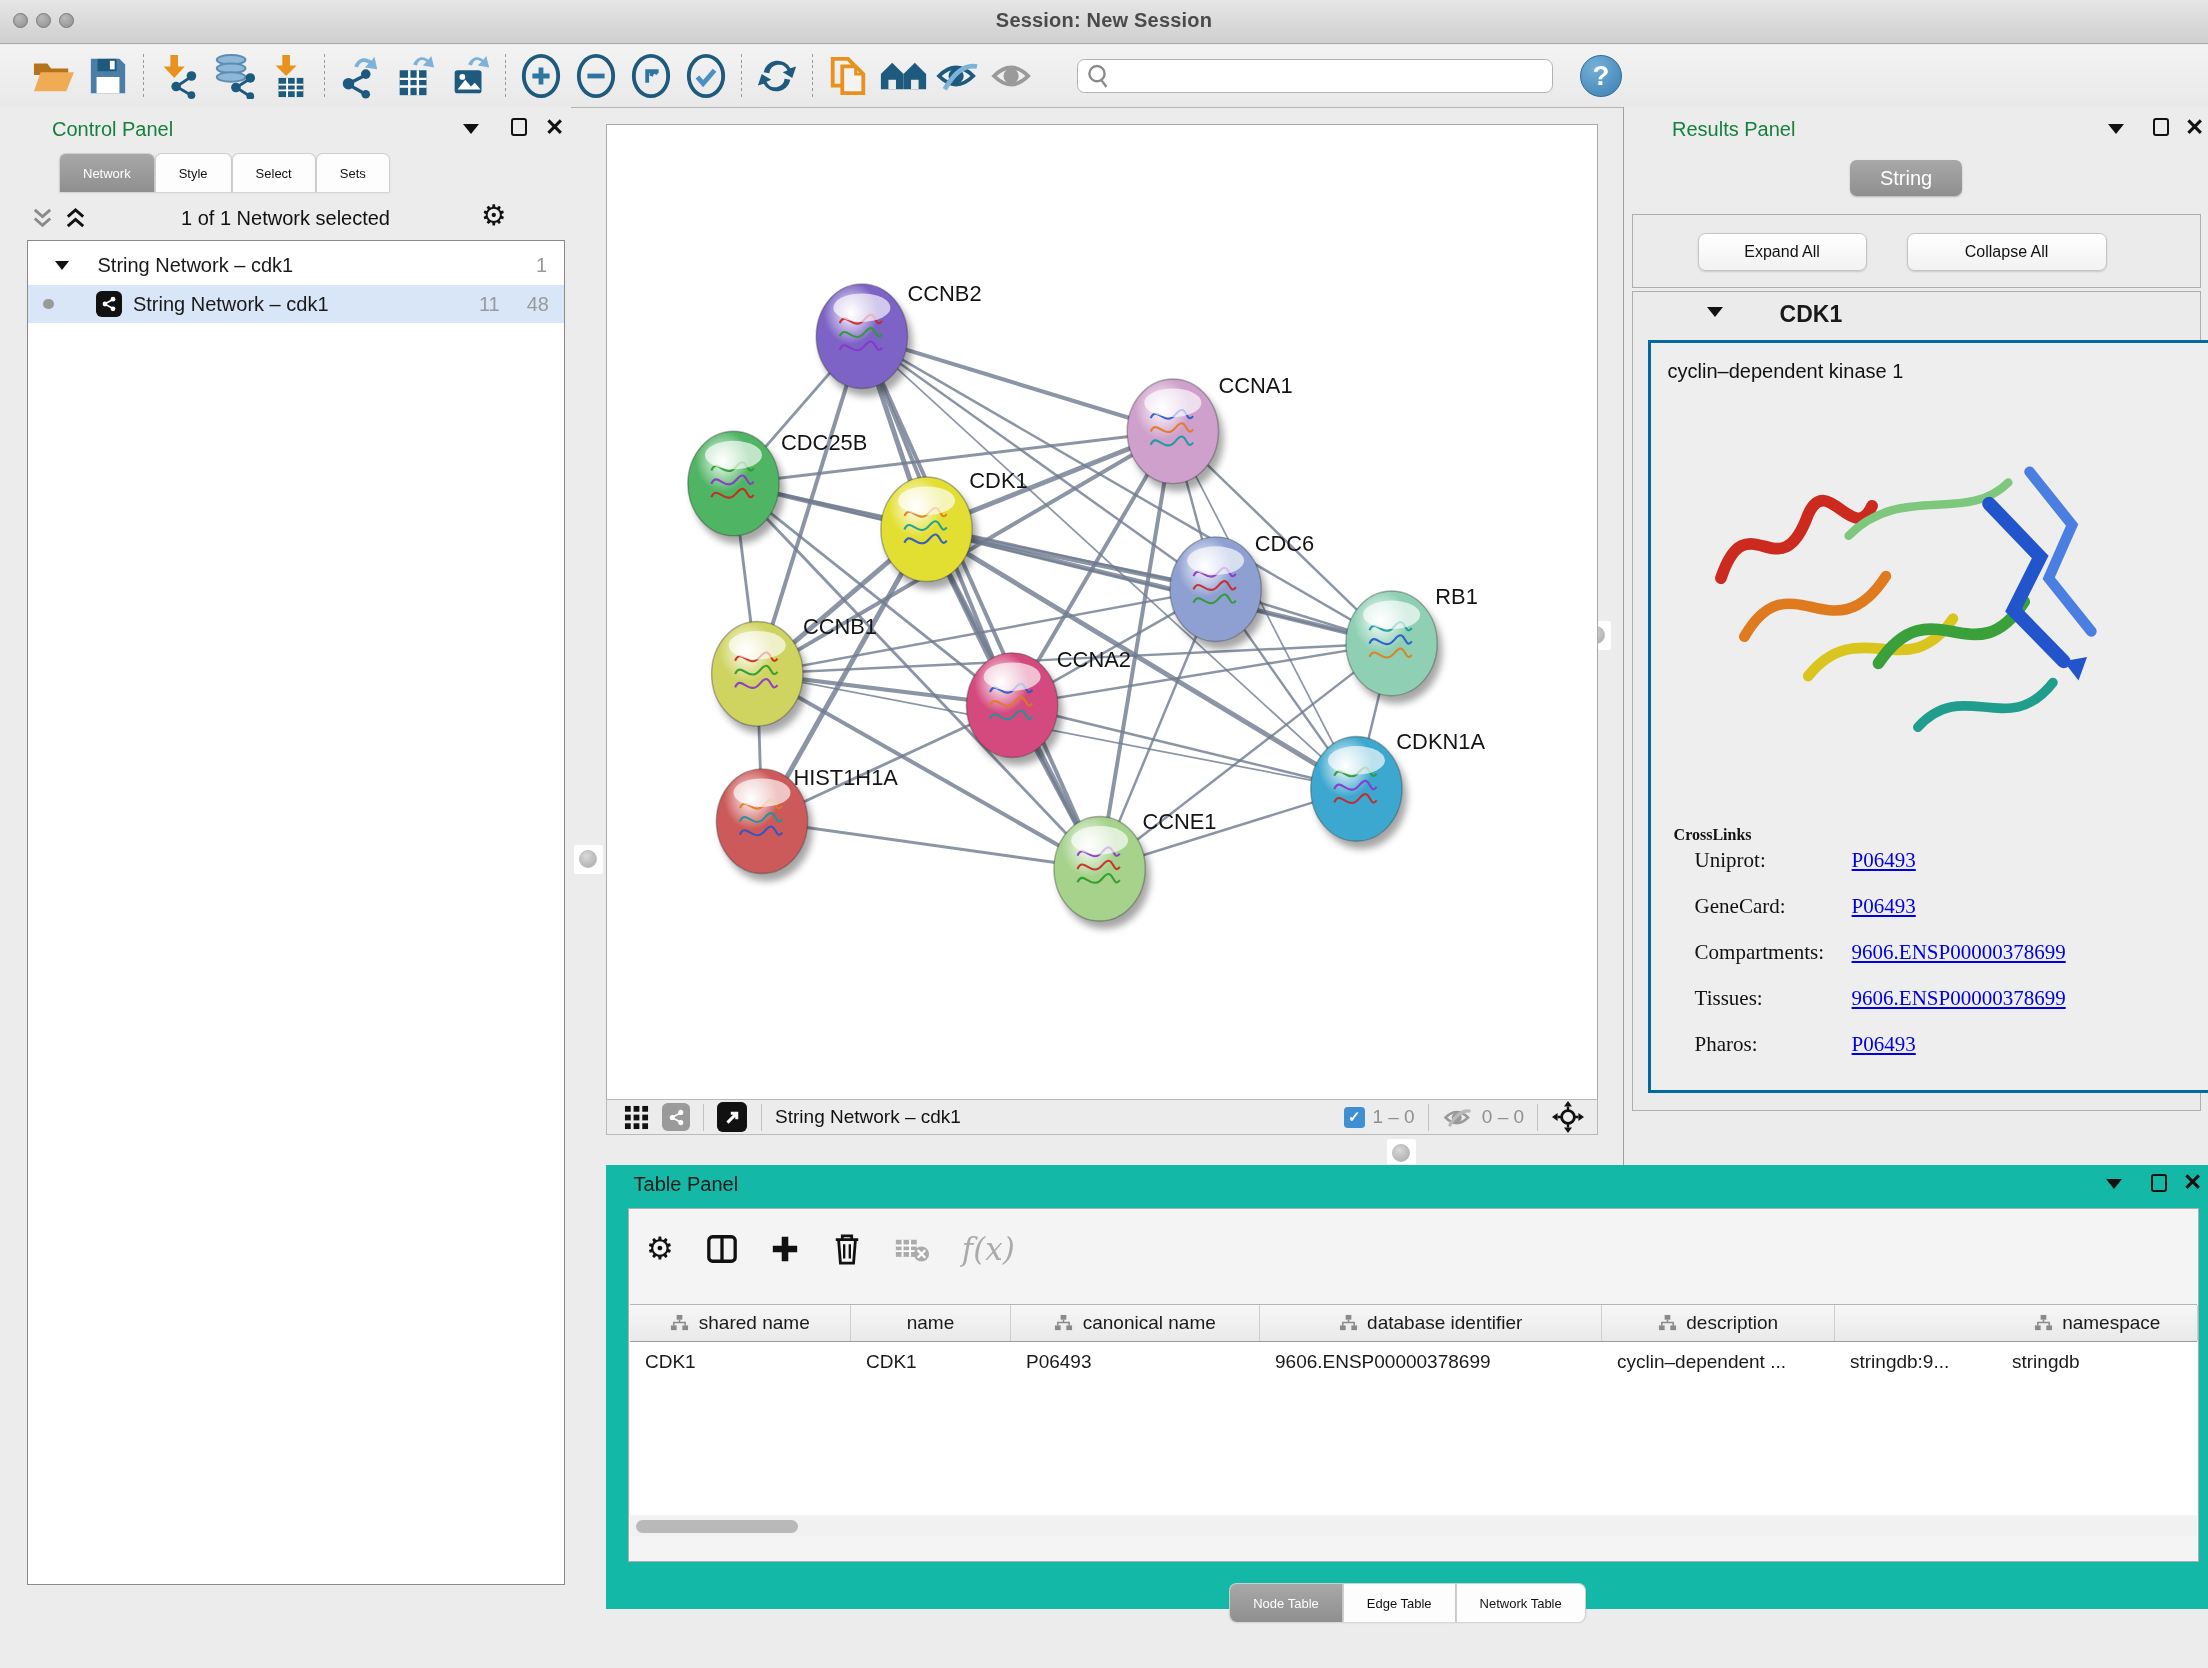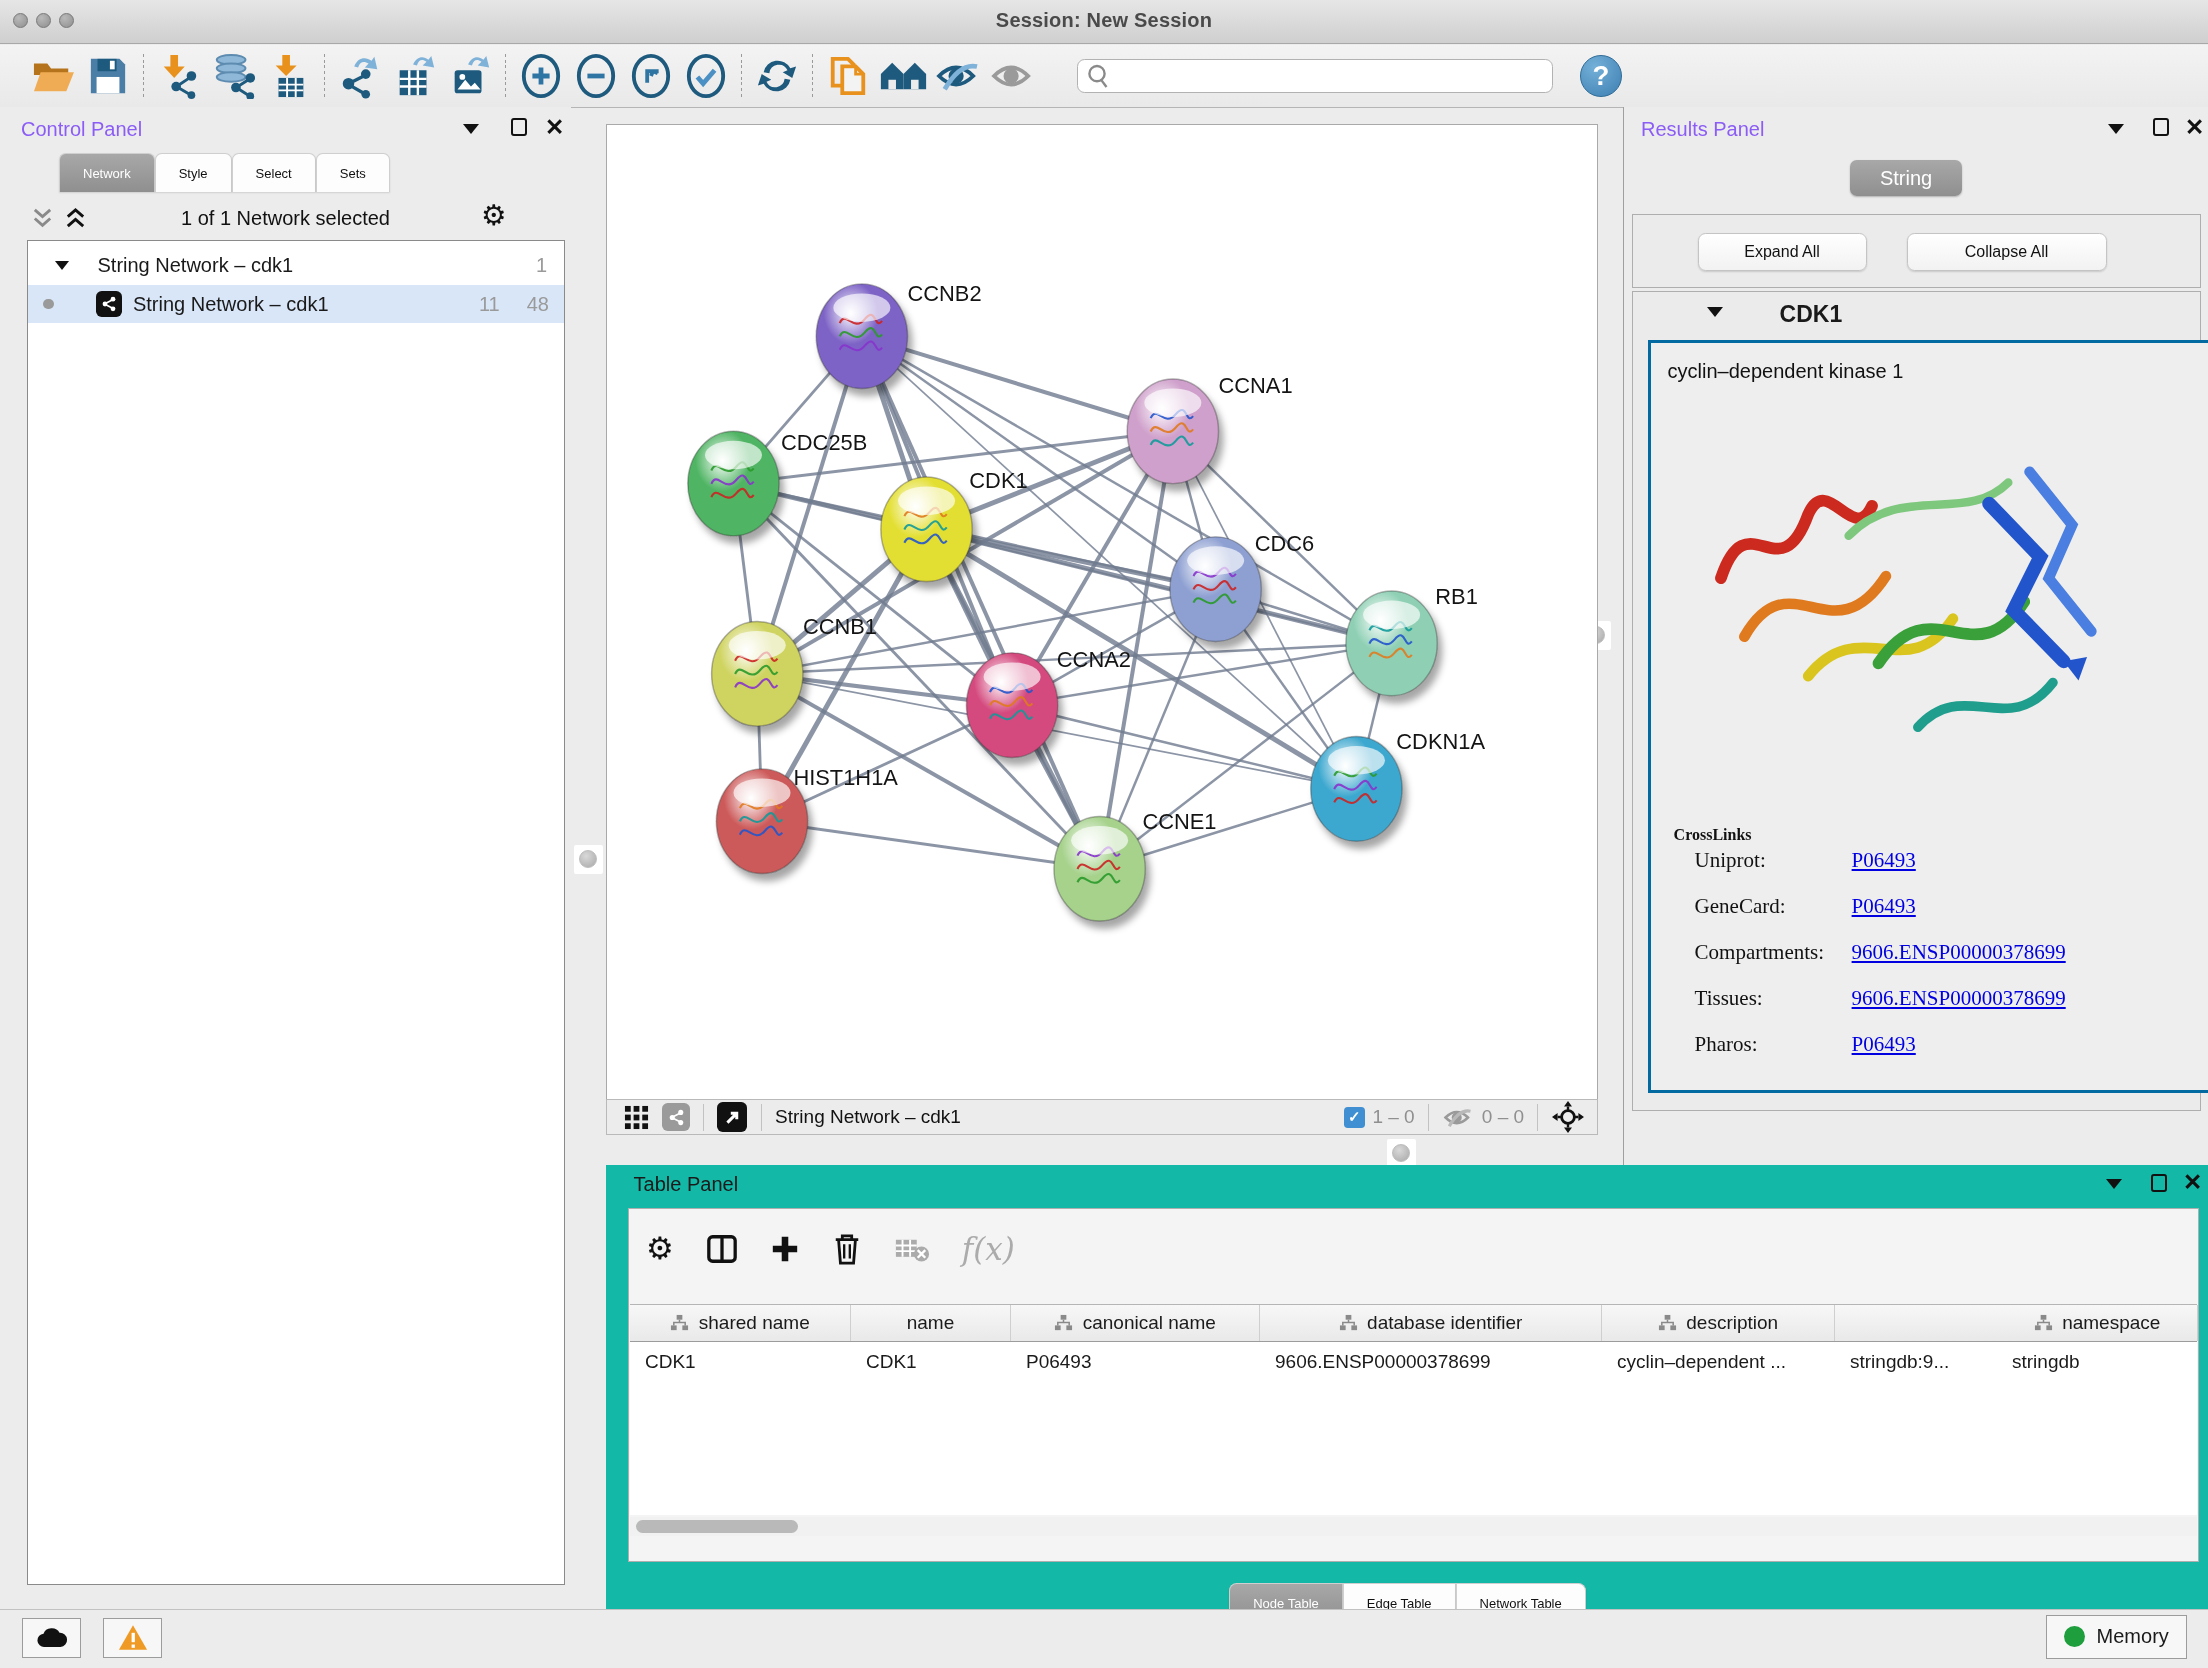--- a/index.html
+++ b/index.html
@@ -24,21 +24,21 @@
             background:repeating-linear-gradient(#9a9a9a 0 2.9px, transparent 2.9px 5.7px); }
   .search-wrap { position:relative; margin-left:36px; width:476px; height:34px; background:#fff;
                  border:1px solid #b2b2b2; border-radius:7.6px; display:flex; align-items:center; flex:0 0 auto;}
   .search-wrap input { border:none; outline:none; background:transparent; font-size:18px; width:418px;
                        font-family:"Liberation Sans", sans-serif; }
   .help-btn { margin-left:27px; width:42px; height:42px; border-radius:50%; flex:0 0 auto;
               background:radial-gradient(circle at 35% 28%, #74b0d8, #3d7fb2); border:1px solid #2e6b97;
               color:#fff; font-size:27.6px; font-weight:700; display:flex; align-items:center; justify-content:center; }
 
   
-  .panel-head { font-size:20px; color:#8b5cf6; }
+  .panel-head { font-size:20px; color:#15803d;margin-left:31px; }
   .tri-down { display:inline-block; width:0; height:0; border-left:8.6px solid transparent;
               border-right:8.6px solid transparent; border-top:10.5px solid #111; }
   .float-ico { display:inline-block; width:16px; height:18px; border:2.4px solid #111; border-radius:2.9px; }
   .x-ico { font-size:23px; font-weight:700; color:#111; line-height:1; }
 
   
   .control-panel { position:absolute; left:0; top:107px; width:571px; height:1502px; background:#ececec; }
   .cp-header { position:absolute; left:0; top:7.6px; width:100%; height:32px; }
   .cp-title { position:absolute; left:21px; top:3.8px; }
   .tabs-row { position:absolute; left:59px; top:46px; height:39px; display:flex; }
@@ -779,33 +779,15 @@
           <div class="hthumb"></div>
         </div>
     </div>
     <div class="tp-tabs">
       <div class="tab active" style="border-radius:7.6px 0 0 7.6px">Node Table</div>
       <div class="tab" style="border-radius:0">Edge Table</div>
       <div class="tab" style="border-radius:0 7.6px 7.6px 0">Network Table</div>
     </div>
   </div>
 
-  <div class="statusbar">
-    <div class="sb-btn" style="left:22px">
-      <svg width="32" height="23" viewBox="0 0 34 24">
-        <path d="M9 22 a7 7 0 0 1 -1-14 a9 8 0 0 1 17-1 a6 6 0 0 1 1 15z" fill="#111"></path>
-      </svg>
-    </div>
-    <div class="sb-btn" style="left:103px">
-      <svg width="30" height="27" viewBox="0 0 32 28">
-        <path d="M16 1 L31 27 H1z" fill="#ef9a25"></path>
-        <rect x="14.5" y="9" width="3.5" height="10" fill="#fff"></rect>
-          <rect x="14.5" y="21.5" width="3.5" height="3.5" fill="#fff"></rect>
-      </svg>
-    </div>
-    <div class="memory-btn">
-      <span class="mem-dot"></span>
-      <span>Memory</span>
-    </div>
-  </div>
 
 </div>
 
 
 </body></html>

